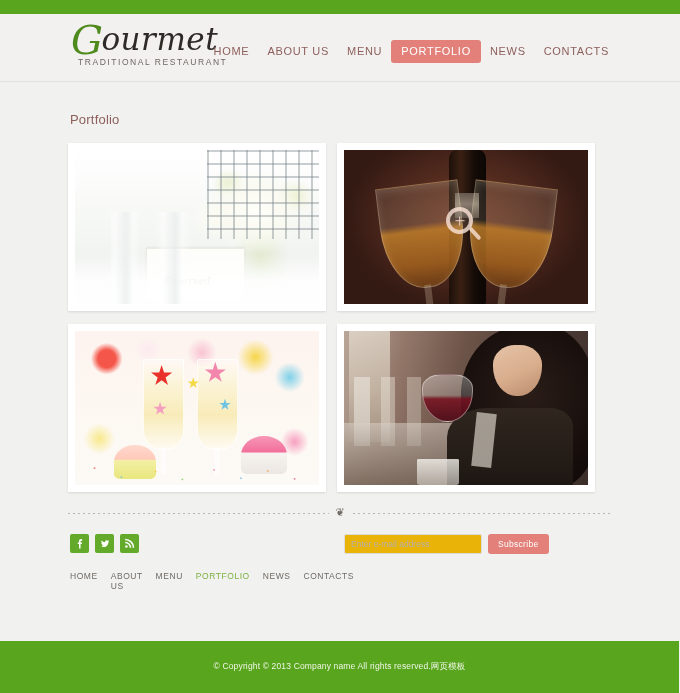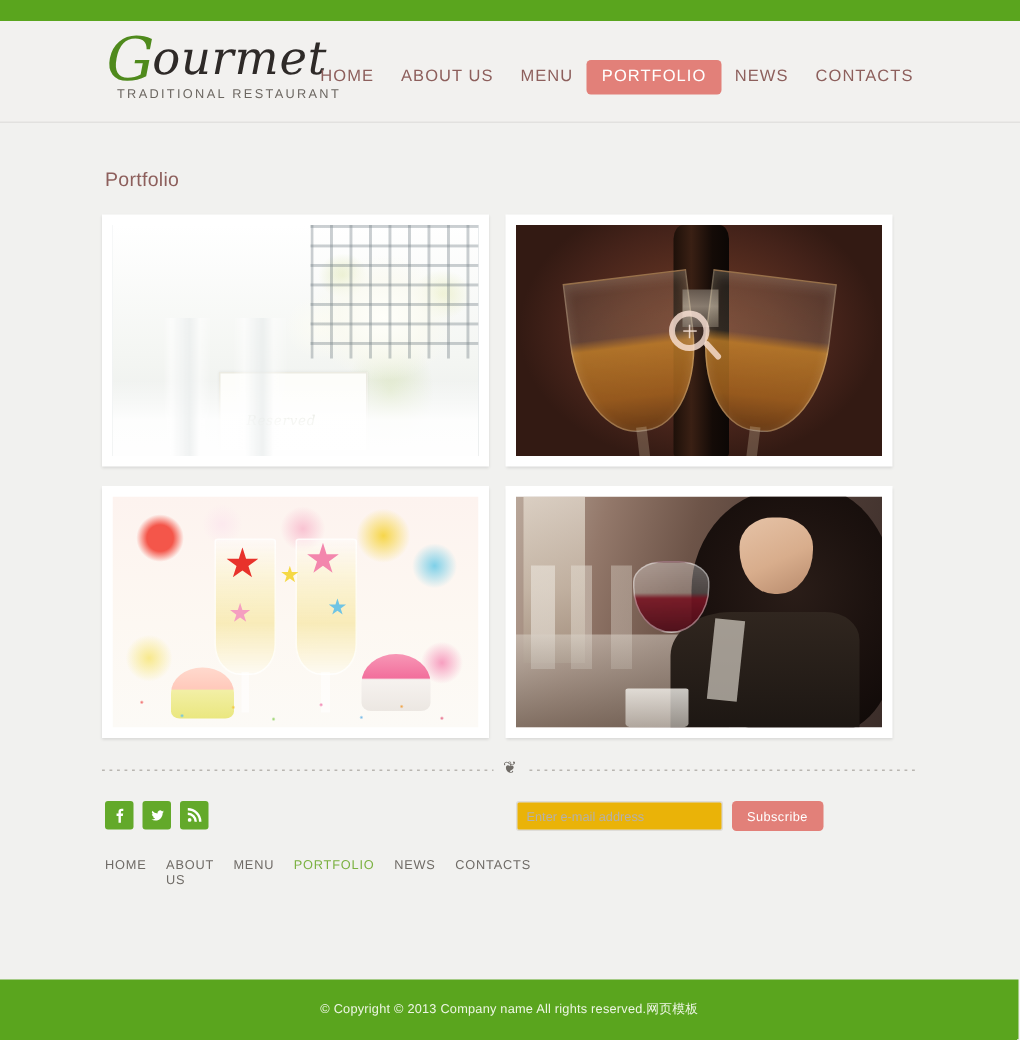--- a/index.html
+++ b/index.html
@@ -540,21 +540,21 @@
     padding: 0 10px;
     height: 20px;
     cursor: pointer;
     font-family: "Liberation Sans", sans-serif;
   }
 
   
   .copyright {
     position: absolute;
     left: 0; right: 1px; bottom: 0;
-    height: 40px;
+    height: 52px;
     background: #5aa51e;
     display: flex;
     align-items: center;
     justify-content: center;
   }
   .copyright p {
     margin: 0;
     font-size: 8.5px;
     color: #eef6e5;
     letter-spacing: 0.15px;

